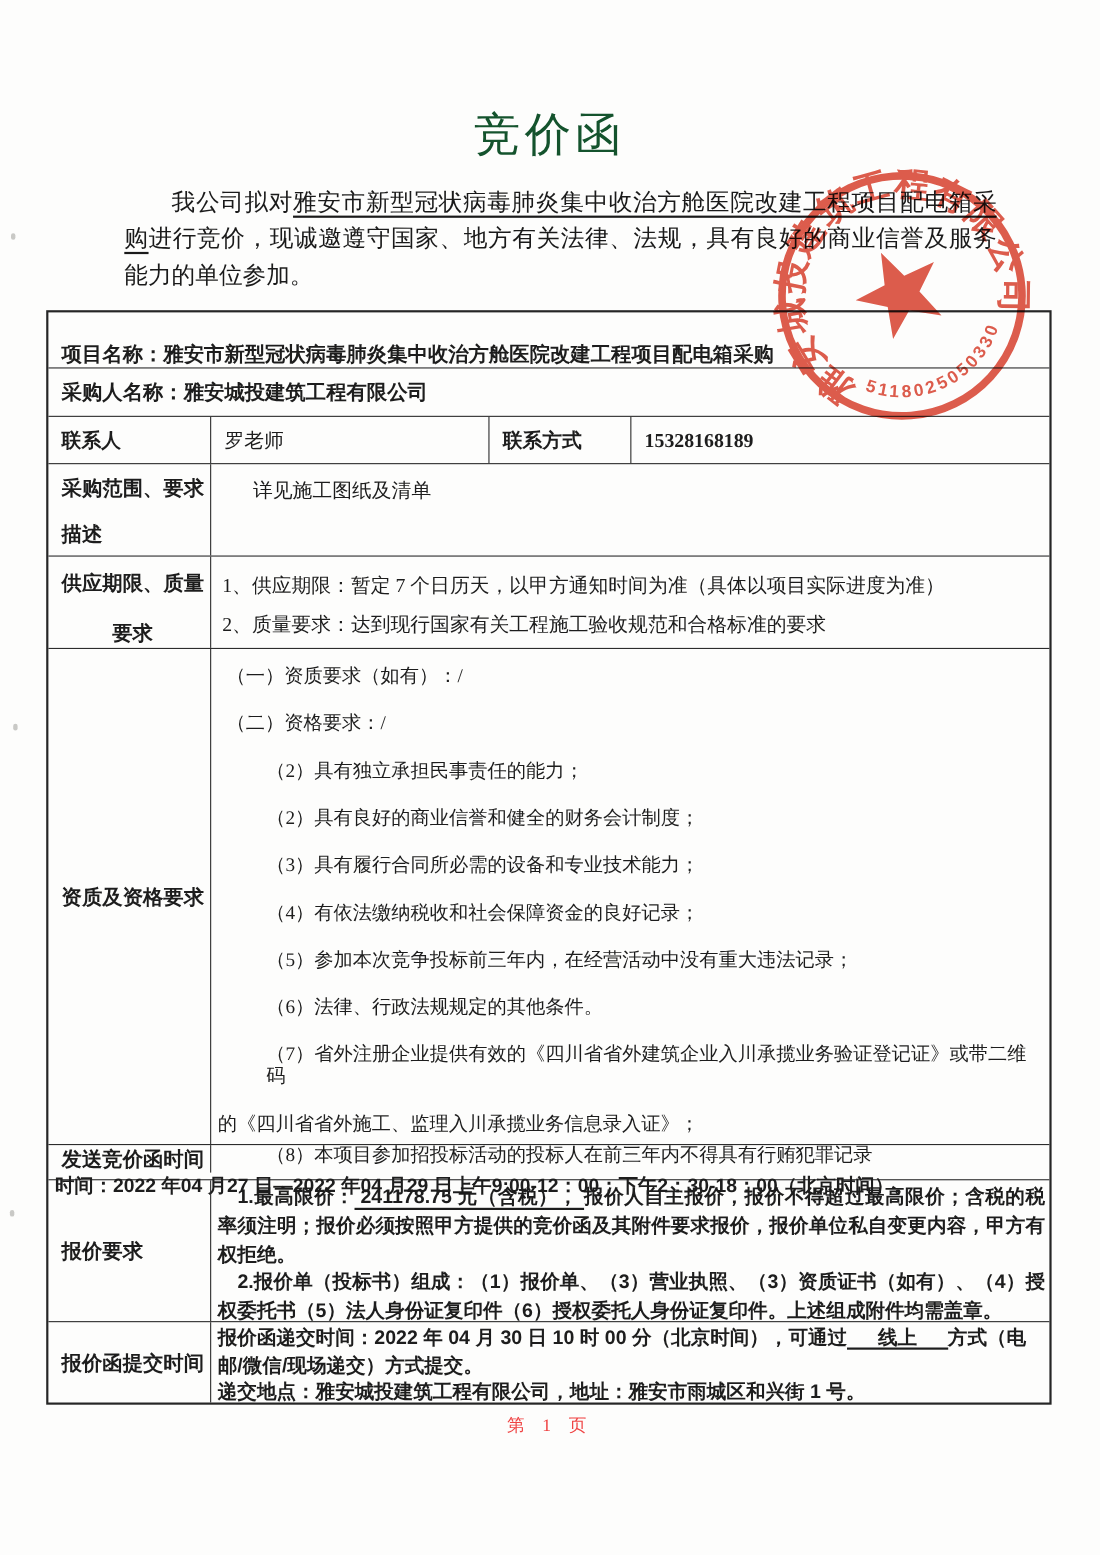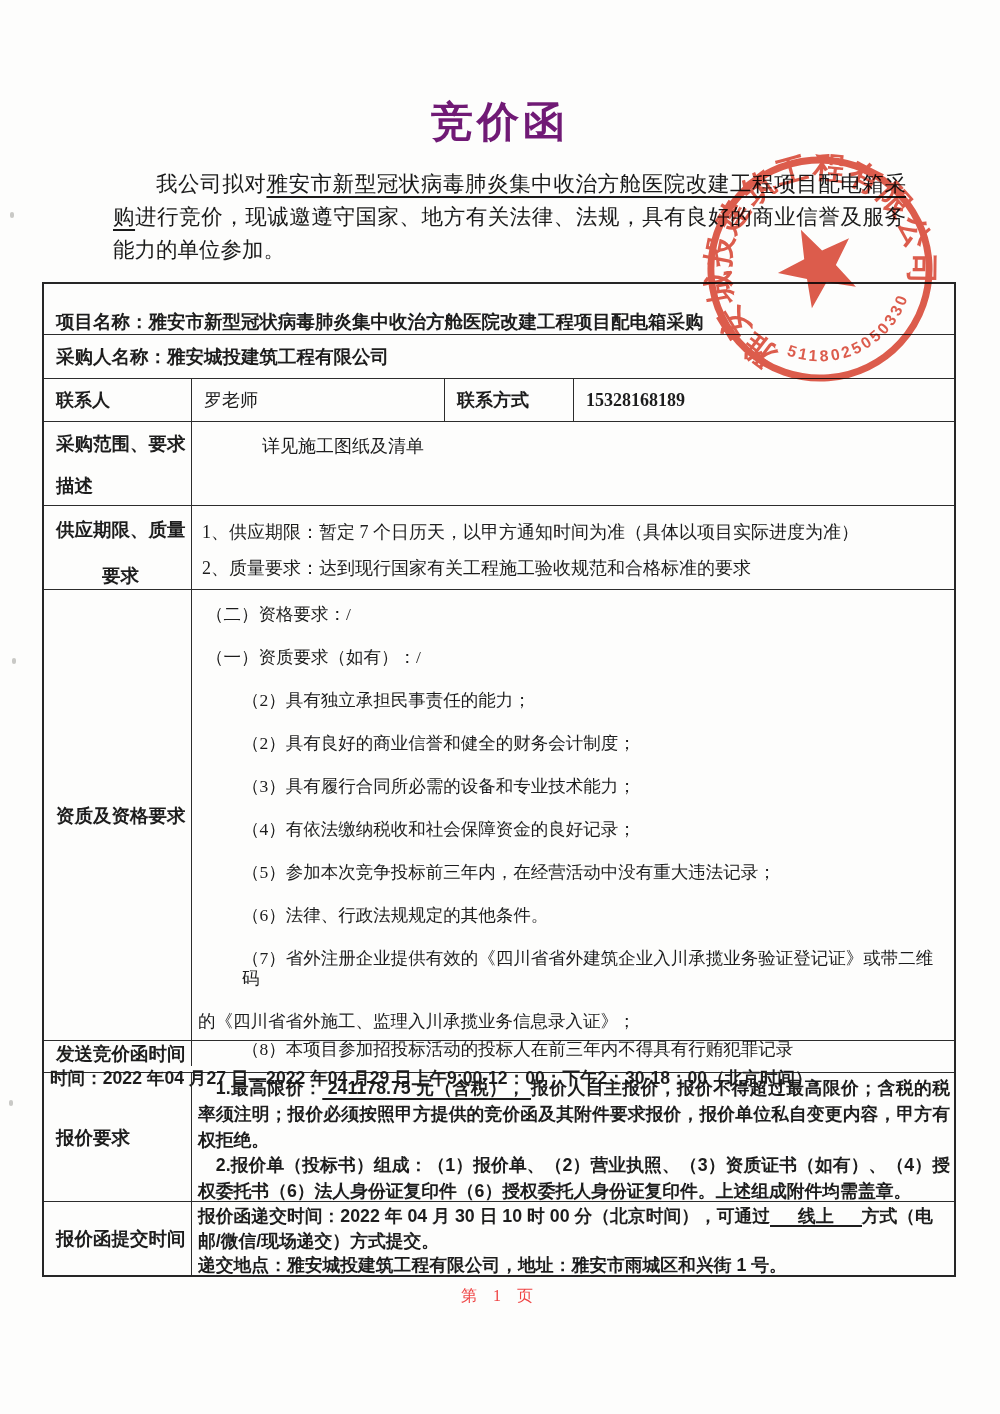--- a/index.html
+++ b/index.html
@@ -1,20 +1,20 @@
 <!DOCTYPE html>
 <html><head>
 <meta charset="utf-8">
 <style>
   html,body{margin:0;padding:0;}
   body{width:1000px;height:1414px;background:#ffffff;overflow:hidden;}
   .sheet{position:relative;width:1000px;height:1414px;background:#fdfdfc;color:#1d1d1d;
          font-family:"Liberation Serif", serif;}
-  .title{padding-top:94px;text-align:center;font-size:42px;font-weight:700;
-         letter-spacing:4px;color:#701a75;}
+  .title{padding-top:94px;text-align:center;font-size:42px;font-weight:400;
+         letter-spacing:4px;color:#14532d;}
   .intro{margin:18px 94px 0 113px;font-size:21.5px;line-height:33px;text-indent:2em;
          text-align:justify;color:#1a1a1a;}
   .u-proj{text-decoration:underline;text-decoration-thickness:1.6px;text-underline-offset:5px;}
 
   
   .btable{position:absolute;left:42px;top:282px;width:914px;border:2px solid #262626;
           box-sizing:border-box;font-size:18px;}
   .trow{display:flex;box-sizing:border-box;border-top:1px solid #2c2c2c;}
   .trow:first-child{border-top:none;align-items:flex-end;}
   .hei{font-family:"Liberation Sans", sans-serif;font-weight:700;}
@@ -22,21 +22,21 @@
         padding-left:12px;font-family:"Liberation Sans", sans-serif;font-weight:700;font-size:18.5px;}
   .ccol{flex:1;box-sizing:border-box;min-width:0;}
   .r1{height:50px;align-items:center;padding-left:12px;font-size:18.5px;}
   .r2{height:44px;align-items:center;padding-left:12px;font-size:18.5px;}
   .r3{height:43px;}
   .r3 .c{display:flex;align-items:center;box-sizing:border-box;padding-left:12px;}
   .r3 .c1{width:148px;flex:none;border-right:1px solid #2c2c2c;}
   .r3 .c2{width:253px;flex:none;border-right:1px solid #2c2c2c;font-family:"Liberation Serif",serif;font-weight:400;}
   .r3 .c3{width:129px;flex:none;border-right:1px solid #2c2c2c;}
   .r3 .c4{flex:1;font-family:"Liberation Serif",serif;font-weight:700;}
-  .r4{height:84px;gap:32px;}
+  .r4{height:84px;}
   .r4 .lcol{padding-top:12px;line-height:20px;}
   .r4 .lline2{margin-top:22px;}
   .r4 .ccol{padding:12px 8px 0 38px;font-weight:400;}
   .r5{height:84px;}
   .r5 .lcol{padding-top:14px;line-height:20px;}
   .r5 .lline2{margin-top:26px;padding-left:46px;}
   .r5 .ccol{padding:8px 8px 0 10px;line-height:36px;font-weight:400;}
   .r6{height:451px;}
   .r6 .lcol{display:flex;align-items:center;}
   .r6 .ccol{padding:14px 6px 0 6px;font-size:17.5px;line-height:20px;font-weight:400;}
@@ -116,22 +116,22 @@
       </div>
       <div class="ccol">
         <div>1、供应期限：暂定 7 个日历天，以甲方通知时间为准（具体以项目实际进度为准）</div>
         <div>2、质量要求：达到现行国家有关工程施工验收规范和合格标准的要求</div>
       </div>
     </div>
 
     <div class="trow r6">
       <div class="lcol">资质及资格要求</div>
       <div class="ccol">
+        <div class="qitem lv1">（一）资质要求（如有）：/</div>
         <div class="qitem lv1">（二）资格要求：/</div>
-        <div class="qitem lv1">（一）资质要求（如有）：/</div>
         <div class="qitem lv2">（2）具有独立承担民事责任的能力；</div>
         <div class="qitem lv2">（2）具有良好的商业信誉和健全的财务会计制度；</div>
         <div class="qitem lv2">（3）具有履行合同所必需的设备和专业技术能力；</div>
         <div class="qitem lv2">（4）有依法缴纳税收和社会保障资金的良好记录；</div>
         <div class="qitem lv2">（5）参加本次竞争投标前三年内，在经营活动中没有重大违法记录；</div>
         <div class="qitem lv2">（6）法律、行政法规规定的其他条件。</div>
         <div class="qitem lv2">（7）省外注册企业提供有效的《四川省省外建筑企业入川承揽业务验证登记证》或带二维码</div>
         <div class="qitem lv0">的《四川省省外施工、监理入川承揽业务信息录入证》；</div>
         <div class="qitem lv2">（8）本项目参加招投标活动的投标人在前三年内不得具有行贿犯罪记录</div>
       </div>
@@ -139,21 +139,21 @@
 
     <div class="trow r7">
       <div class="lcol">发送竞价函时间</div>
       <div class="ccol hei">时间：2022 年04 月27 日—2022 年04 月29 日上午9:00-12：00；下午2：30-18：00（北京时间）。</div>
     </div>
 
     <div class="trow r8">
       <div class="lcol">报价要求</div>
       <div class="ccol hei">
         <p><span>1.最高限价：</span><span class="u-price"> 241178.75 元（含税）， </span><span>报价人自主报价，报价不得超过最高限价；含税的税率须注明；报价必须按照甲方提供的竞价函及其附件要求报价，报价单位私自变更内容，甲方有权拒绝。</span></p>
-        <p>2.报价单（投标书）组成：（1）报价单、（2）营业执照、（3）资质证书（如有）、（4）授权委托书（6）法人身份证复印件（6）授权委托人身份证复印件。上述组成附件均需盖章。</p>
+        <p>2.报价单（投标书）组成：（1）报价单、（3）营业执照、（3）资质证书（如有）、（4）授权委托书（5）法人身份证复印件（6）授权委托人身份证复印件。上述组成附件均需盖章。</p>
       </div>
     </div>
 
     <div class="trow r9">
       <div class="lcol">报价函提交时间</div>
       <div class="ccol hei">
         <div><span>报价函递交时间：2022 年 04 月 30 日 10 时 00 分（北京时间），可通过</span><span class="blank-line">线上</span><span>方式（电邮/微信/现场递交）方式提交。</span></div>
         <div>递交地点：雅安城投建筑工程有限公司，地址：雅安市雨城区和兴街 1 号。</div>
       </div>
     </div>

